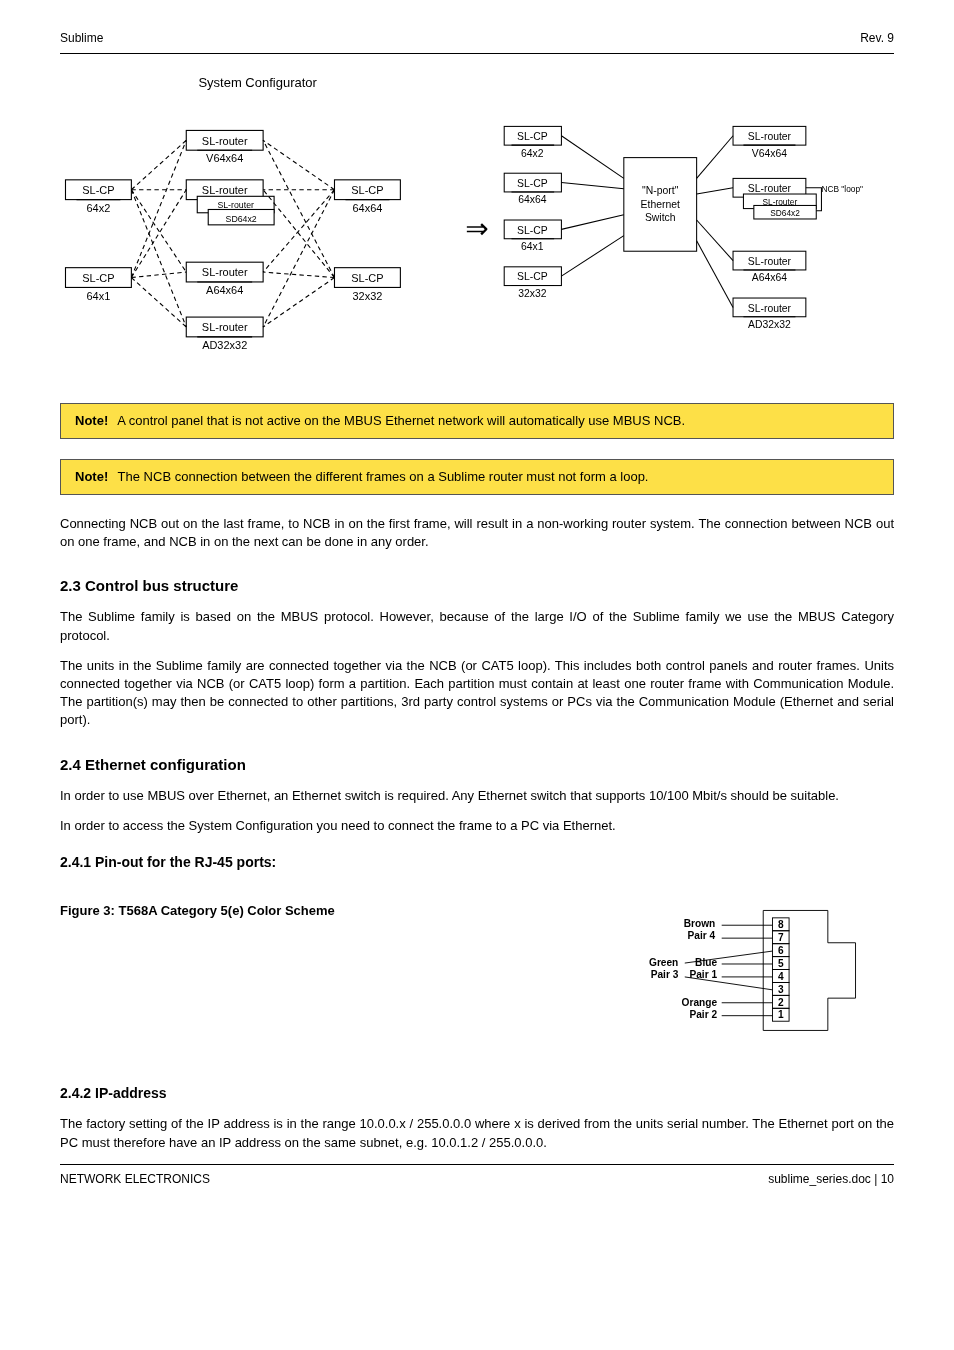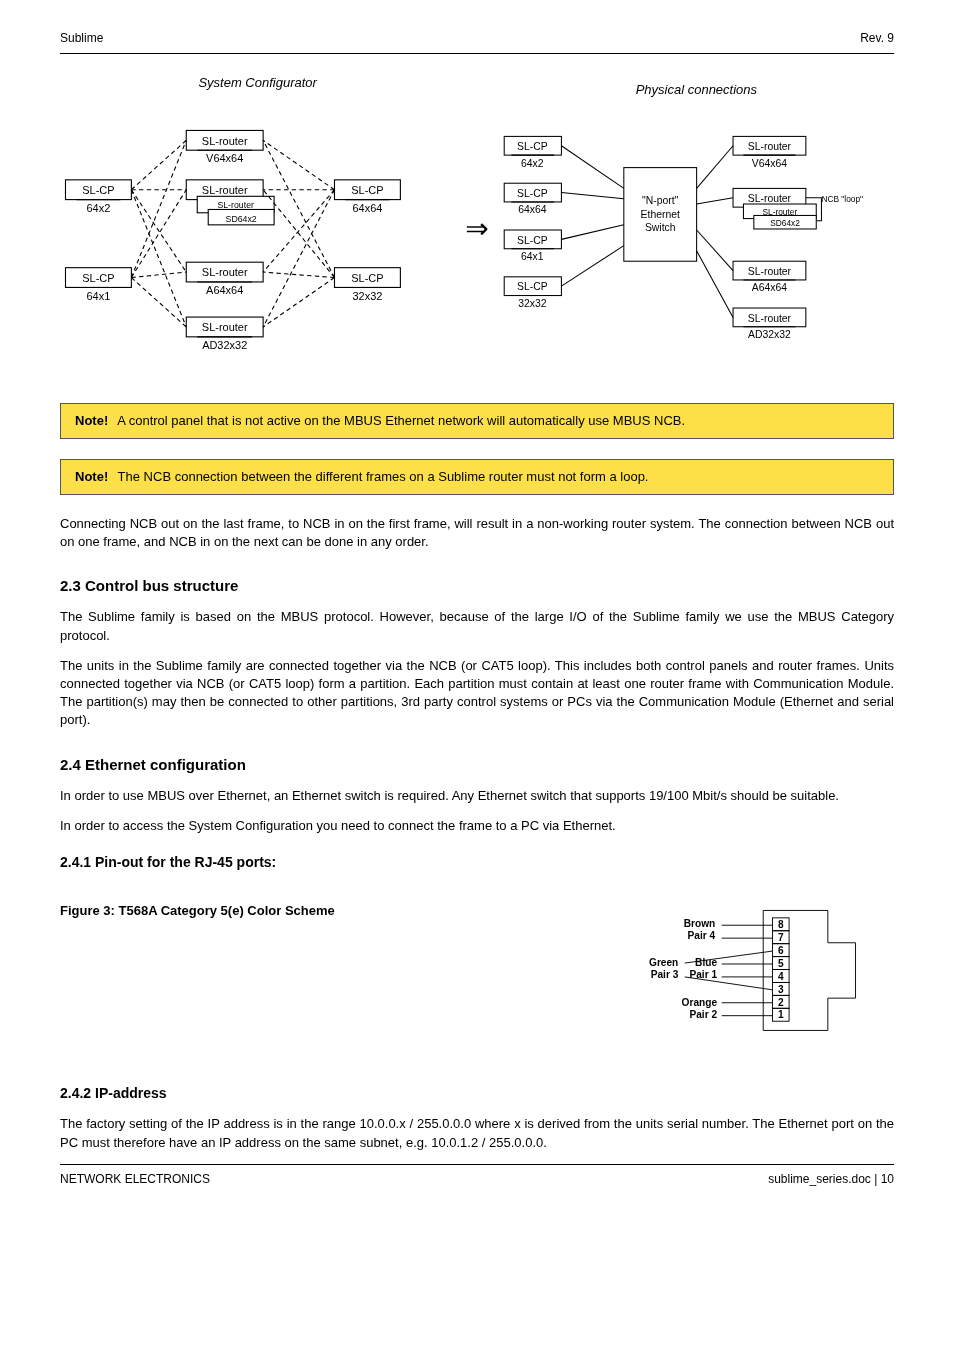--- a/index.html
+++ b/index.html
@@ -2,21 +2,21 @@
 <html><head>
 <meta charset="utf-8">
 <style>
   * { margin:0; padding:0; box-sizing:border-box; }
   body { font-family: Arial, sans-serif; font-size:13px; color:#000; background:#fff; width:954px; margin:0 auto; padding:30px 60px 60px; line-height:1.4; }
   hr.divider { border:none; border-top:1px solid #000; margin:6px 0; }
   .header-row { display:flex; justify-content:space-between; font-size:12px; margin-bottom:4px; }
   .footer-row { display:flex; justify-content:space-between; font-size:12px; margin-top:4px; }
   .diagram-wrap { display:flex; align-items:center; justify-content:center; gap:10px; margin:20px 0; }
   .diagram-col { text-align:center; flex:1; }
-  .diagram-title { font-size:13px;font-style:italic; }
+  .diagram-title { font-size:13px; }
   .diagram-subtitle { font-size:12px; margin-bottom:10px; }
   svg.diagram { width:100%; height:auto; }
   .note-box { border:1px solid #555; background:#fde047; padding:8px 14px; margin:20px 0; font-size:13px; }
   .note-lbl { font-weight:bold; margin-right:6px; }
   p.body { margin:12px 0; text-align:justify; }
   h2.sec { font-size:15px; font-weight:bold; margin:24px 0 8px; }
   h3.sec { font-size:14px; font-weight:bold; margin:18px 0 6px; }
   .fig-row { display:flex; align-items:flex-start; gap:25px; margin:20px 0; }
   .fig-text { flex:1; }
   .fig-img { flex:0 0 260px; }
@@ -94,21 +94,20 @@
           <line x1="250" y1="169" x2="185" y2="164"></line>
             <line x1="250" y1="169" x2="185" y2="214"></line>
         </g>
       </g>
     </svg>
   </div>
 
   <div style="font-size:28px;">⇒</div>
 
   <div class="diagram-col">
-    <div class="diagram-title">Physical connections</div>
     <svg class="diagram" viewBox="0 0 380 260">
       <g font-family="Arial" font-size="10" text-anchor="middle" stroke="#000" stroke-width="1">
 
         <rect x="5" y="35" width="55" height="18" fill="none"></rect>
           <text x="32" y="48" stroke="none">SL-CP</text>
           <line x1="12" y1="53" x2="53" y2="53"></line>
           <text x="32" y="64" stroke="none">64x2</text>
         <rect x="5" y="80" width="55" height="18" fill="none"></rect>
           <text x="32" y="93" stroke="none">SL-CP</text>
           <line x1="12" y1="98" x2="53" y2="98"></line>
@@ -172,21 +171,21 @@
   <span>The NCB connection between the different frames on a Sublime router must not form a loop.</span>
 </div>
 
 <p class="body">Connecting NCB out on the last frame, to NCB in on the first frame, will result in a non-working router system. The connection between NCB out on one frame, and NCB in on the next can be done in any order.</p>
 
 <h2 class="sec">2.3  Control bus structure</h2>
 <p class="body">The Sublime family is based on the MBUS protocol. However, because of the large I/O of the Sublime family we use the MBUS Category protocol.</p>
 <p class="body">The units in the Sublime family are connected together via the NCB (or CAT5 loop). This includes both control panels and router frames. Units connected together via NCB (or CAT5 loop) form a partition. Each partition must contain at least one router frame with Communication Module. The partition(s) may then be connected to other partitions, 3rd party control systems or PCs via the Communication Module (Ethernet and serial port).</p>
 
 <h2 class="sec">2.4  Ethernet configuration</h2>
-<p class="body">In order to use MBUS over Ethernet, an Ethernet switch is required. Any Ethernet switch that supports 19/100 Mbit/s should be suitable.</p>
+<p class="body">In order to use MBUS over Ethernet, an Ethernet switch is required. Any Ethernet switch that supports 10/100 Mbit/s should be suitable.</p>
 <p class="body">In order to access the System Configuration you need to connect the frame to a PC via Ethernet.</p>
 
 <h3 class="sec">2.4.1 Pin-out for the RJ-45 ports:</h3>
 
 <div class="fig-row">
   <div class="fig-text">
     <div class="fig-cap">Figure 3: T568A Category 5(e) Color Scheme</div>
   </div>
   <div class="fig-img rj45">
     <svg viewBox="0 0 260 180">

